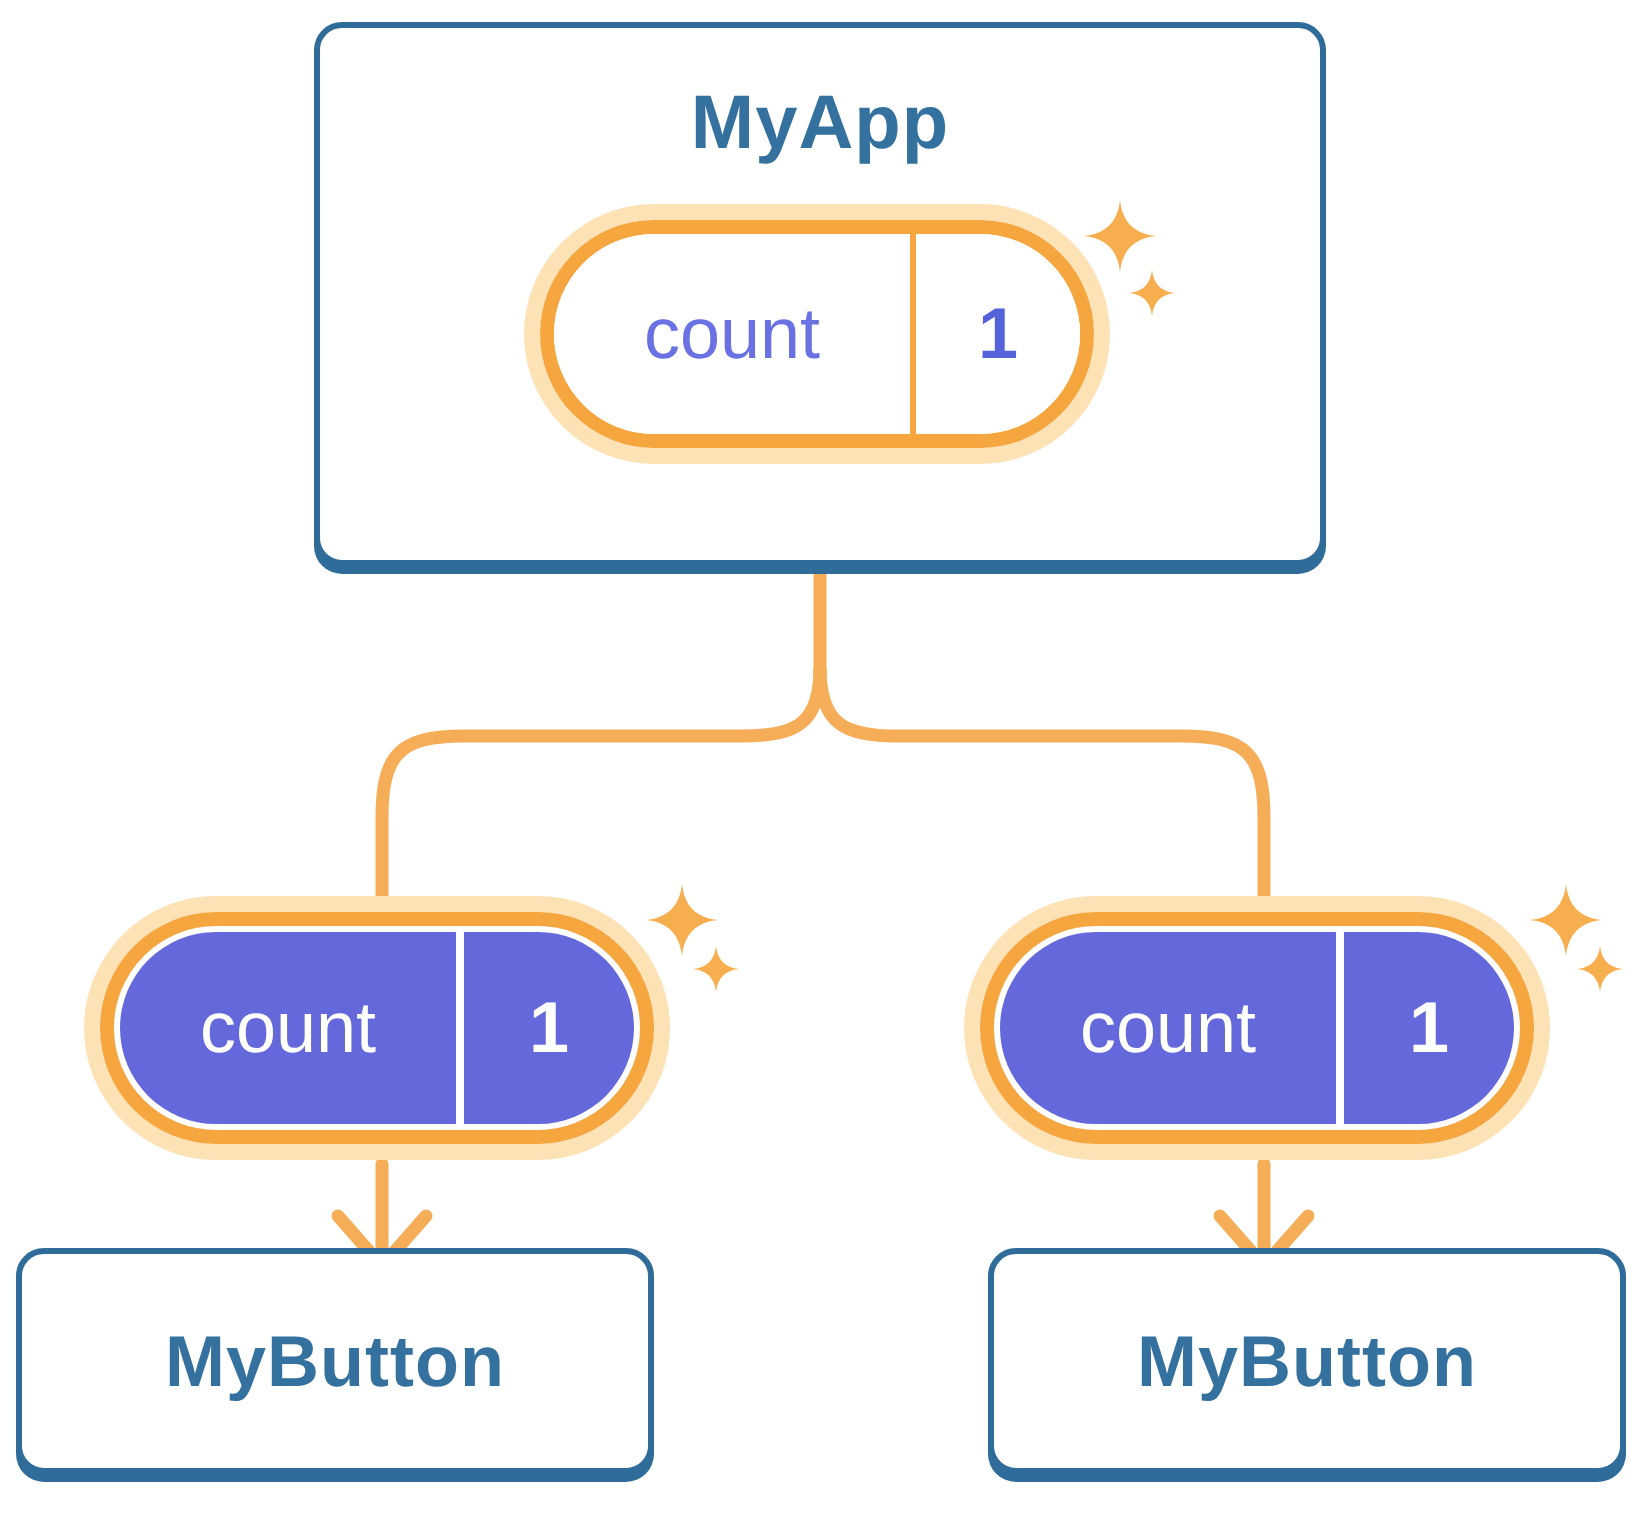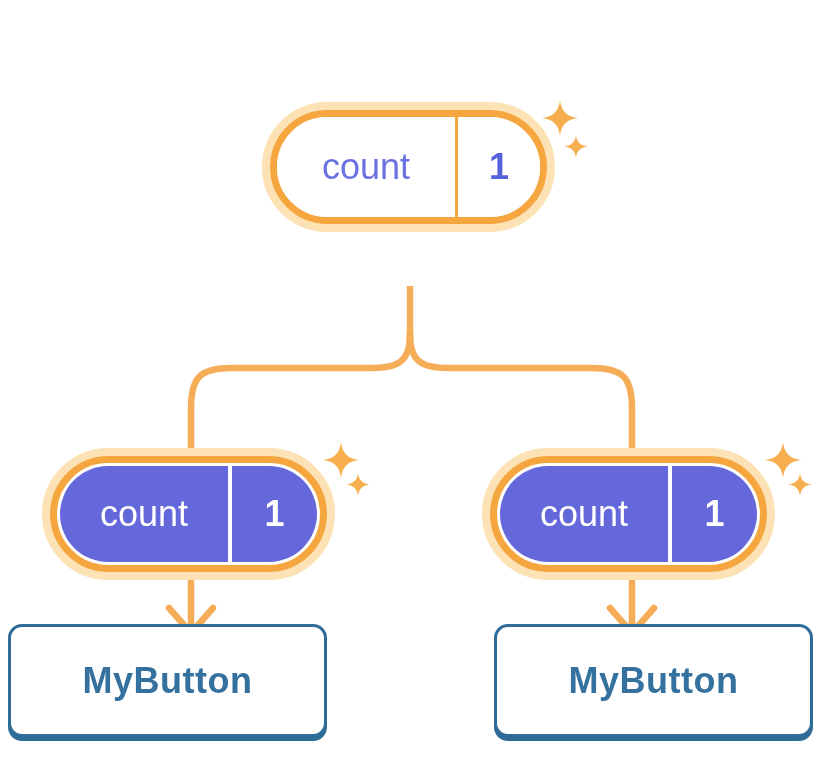--- a/index.html
+++ b/index.html
@@ -93,20 +93,23 @@
         <path d="M191 582 V 624"></path>
         <path d="M169 608 L191 633 L213 608"></path>
       </g>
       <g>
         <path d="M632 582 V 624"></path>
         <path d="M610 608 L632 633 L654 608"></path>
       </g>
     </g>
   </svg>
 
+  <div class="card card-root">
+    <div class="card-title">MyApp</div>
+  </div>
 
   <div class="pill pill-root-pos variant-outline">
     <div class="pill-ring">
       <div class="pill-body">
         <span class="pill-cell cell-name">count</span>
         <span class="pill-divider"></span>
         <span class="pill-cell cell-value">1</span>
       </div>
     </div>
   </div>

